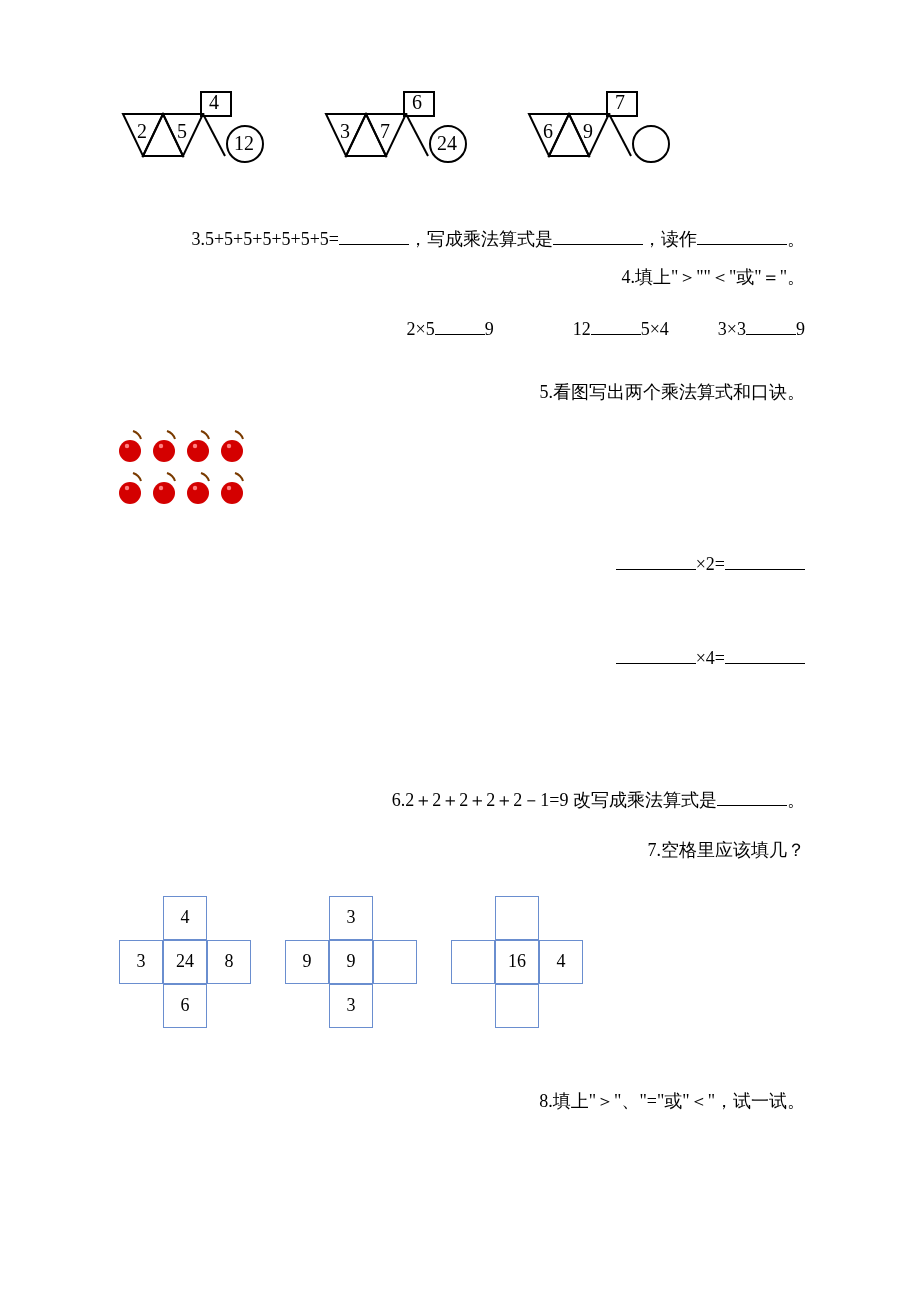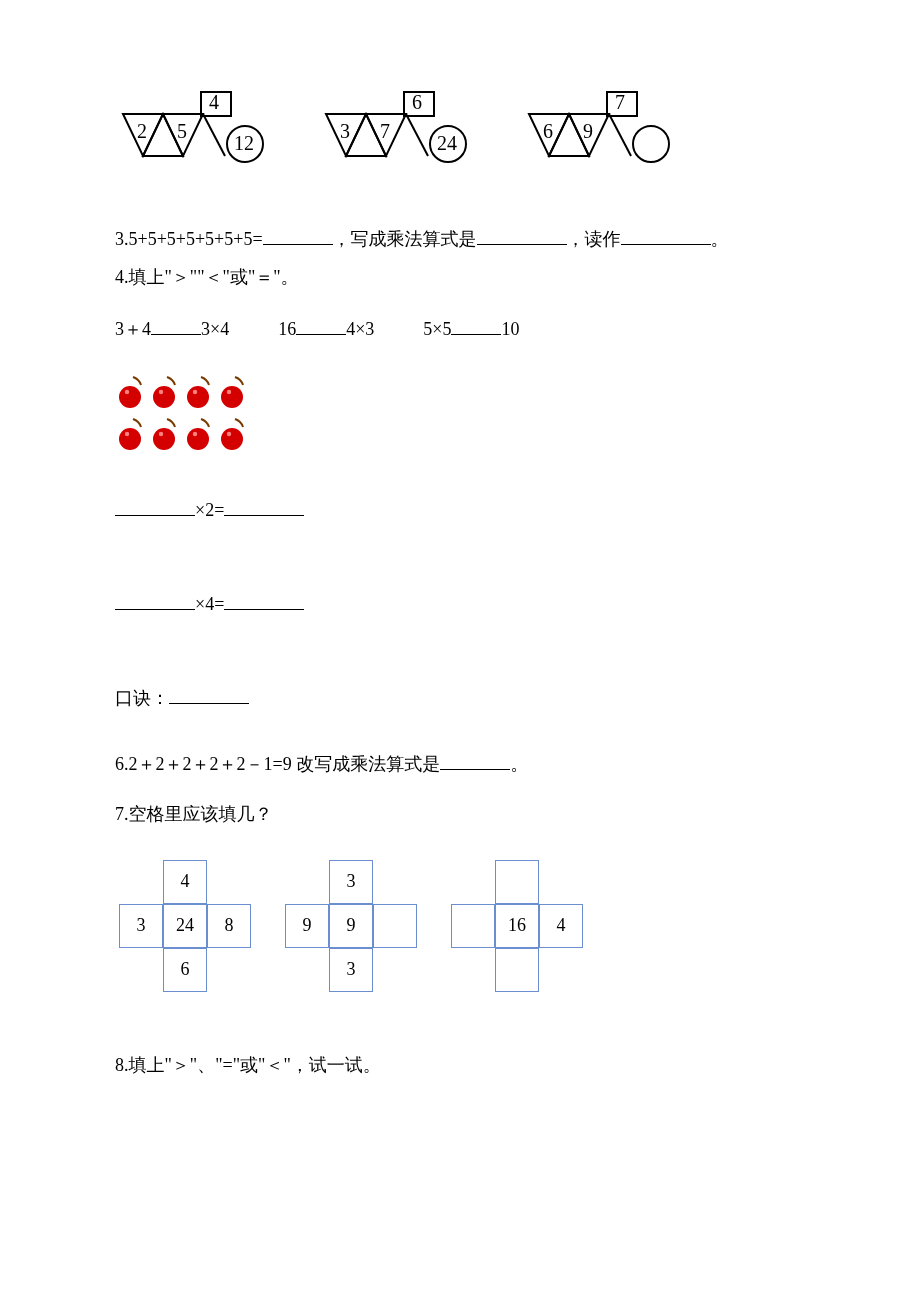--- a/index.html
+++ b/index.html
@@ -9,21 +9,21 @@
       background: #fff;
       color: #000;
       padding: 100px 115px;
       width: 920px;
     }
     .blank { display: inline-block; border-bottom: 1px solid #000; min-width: 60px; height: 1.2em; vertical-align: baseline; }
     .blank.w80 { min-width: 80px; }
     .blank.w90 { min-width: 90px; }
     .blank.w50 { min-width: 50px; }
     .blank.w70 { min-width: 70px; }
-    .q { margin-top: 28px; line-height: 1.9; }
+    .q { margin-top: 28px; line-height: 1.9; text-align: right; }
     .row { margin-top: 18px; white-space: nowrap; }
     .gap { display: inline-block; width: 70px; }
     .gap2 { display: inline-block; width: 40px; }
 
     
     .tri-row { display: flex; gap: 28px; margin-top: 6px; }
     .tri-unit { position: relative; width: 175px; height: 60px; }
     .tri-unit svg { overflow: visible; }
     .tri-label { font-size: 20px; font-family: SimSun, serif; }
 
@@ -102,29 +102,30 @@
   </div>
 </div>
 
 <div class="q" style="margin-top:56px;">
   <span>3.</span><span>5+5+5+5+5+5+5=</span><span class="blank w70"></span><span>，写成乘法算式是</span><span class="blank w90"></span><span>，读作</span><span class="blank w90"></span><span>。</span>
 </div>
 
 <div class="q" style="margin-top:4px;">
   <div>4.填上"＞""＜"或"＝"。</div>
   <div class="row">
-    <span>3＋4</span><span class="blank w50"></span><span>3×4</span>
+    <span>2×5</span><span class="blank w50"></span><span>9</span>
+    <span class="gap"></span>
+    <span>12</span><span class="blank w50"></span><span>5×4</span>
     <span class="gap2"></span>
-    <span>16</span><span class="blank w50"></span><span>4×3</span>
-    <span class="gap2"></span>
-    <span>5×5</span><span class="blank w50"></span><span>10</span>
+    <span>3×3</span><span class="blank w50"></span><span>9</span>
   </div>
 </div>
 
 <div class="q">
+  <div>5.看图写出两个乘法算式和口诀。</div>
   <div class="cherries">
     <div class="cherry-row">
       <svg width="30" height="34">
           <path d="M18 2 Q24 4 26 10" stroke="#7a3b00" stroke-width="2" fill="none"></path>
           <circle cx="15" cy="22" r="11" fill="#d40000"></circle>
           <circle cx="12" cy="17" r="2.2" fill="#ff8080"></circle>
         </svg>
       <svg width="30" height="34">
           <path d="M18 2 Q24 4 26 10" stroke="#7a3b00" stroke-width="2" fill="none"></path>
           <circle cx="15" cy="22" r="11" fill="#d40000"></circle>
@@ -163,26 +164,23 @@
           <circle cx="12" cy="17" r="2.2" fill="#ff8080"></circle>
         </svg>
     </div>
   </div>
   <div class="eq">
     <span class="blank w80"></span><span>×2=</span><span class="blank w80"></span>
   </div>
   <div class="eq bigspace">
     <span class="blank w80"></span><span>×4=</span><span class="blank w80"></span>
   </div>
-  <div class="eq bigspace">
-    <span>口诀：</span><span class="blank w80"></span>
-  </div>
-</div>
-
-<div class="q" style="margin-top:32px;">
+</div>
+
+<div class="q" style="margin-top:108px;">
   <span>6.</span><span>2＋2＋2＋2＋2－1=9 改写成乘法算式是</span><span class="blank w70"></span><span>。</span>
 </div>
 
 <div class="q" style="margin-top:16px;">
   <div>7.空格里应该填几？</div>
   <div class="cross-row">
     <div class="cross">
       <div class="cell" style="left:48px;top:0;">4</div>
       <div class="cell" style="left:4px;top:44px;">3</div>
       <div class="cell" style="left:48px;top:44px;">24</div>

